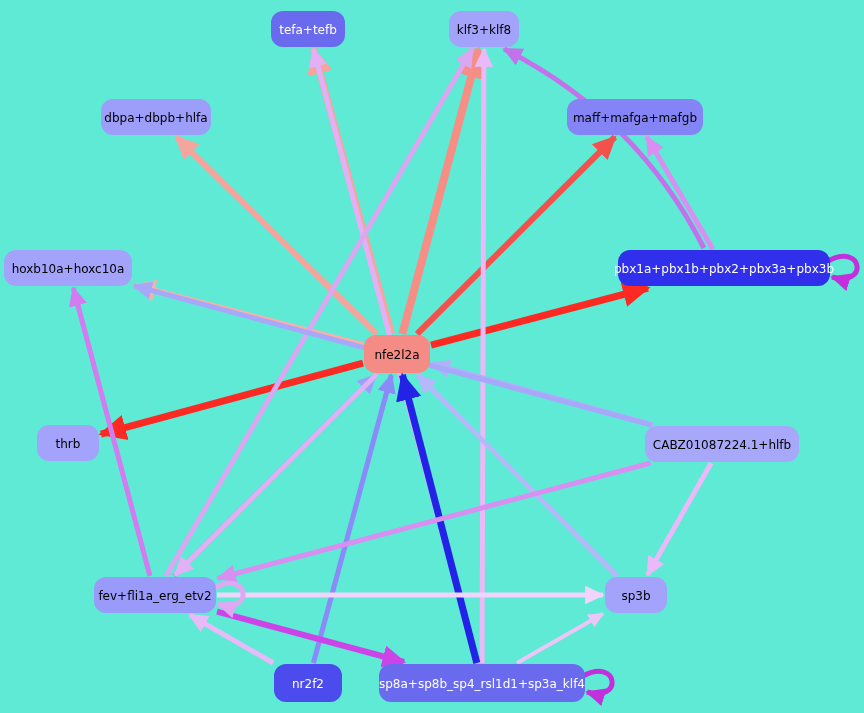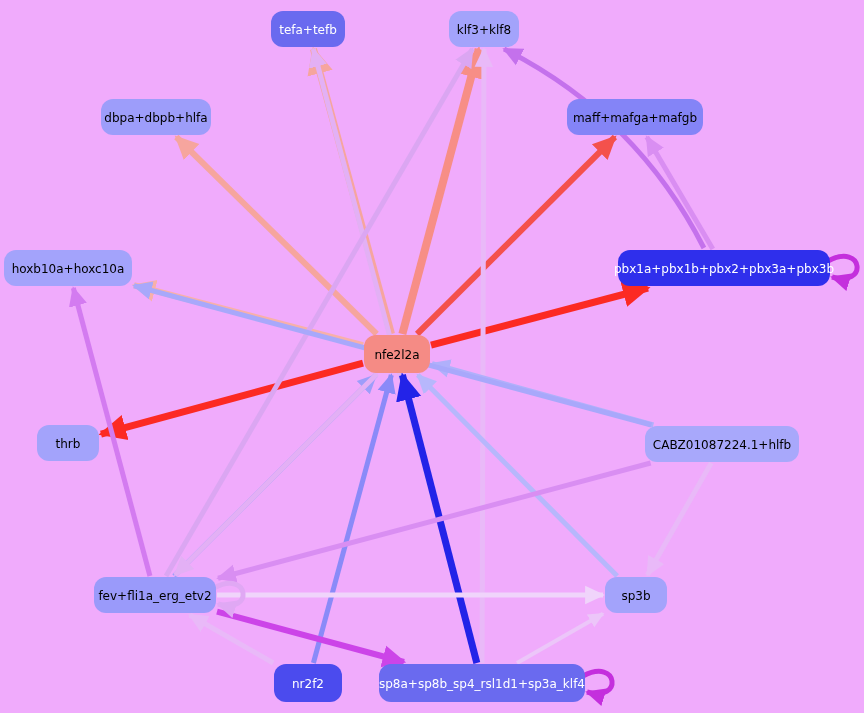--- a/index.html
+++ b/index.html
@@ -1,17 +1,17 @@
 <!DOCTYPE html>
 <html><head>
 <meta charset="utf-8">
 <style>
   html,body{margin:0;padding:0;background:#ffffff;}
   body{font-family:"DejaVu Sans","Liberation Sans",sans-serif;}
-  #graph-wrap{position:relative;width:864px;height:713px;background:#f0abfc;overflow:hidden;}
+  #graph-wrap{position:relative;width:864px;height:713px;background:#5eead4;overflow:hidden;}
   svg#graph-svg{position:absolute;left:0;top:0;width:864px;height:713px;}
   .node-rect{stroke:none;}
   .node-label{font-family:"DejaVu Sans","Liberation Sans",sans-serif;font-size:12px;text-anchor:middle;dominant-baseline:middle;pointer-events:none;}
 </style>
 </head>
 <body>
 
 <div id="graph-wrap">
   <svg id="graph-svg" viewBox="0 0 864 713" xmlns="http://www.w3.org/2000/svg">
     <defs id="arrow-defs">

